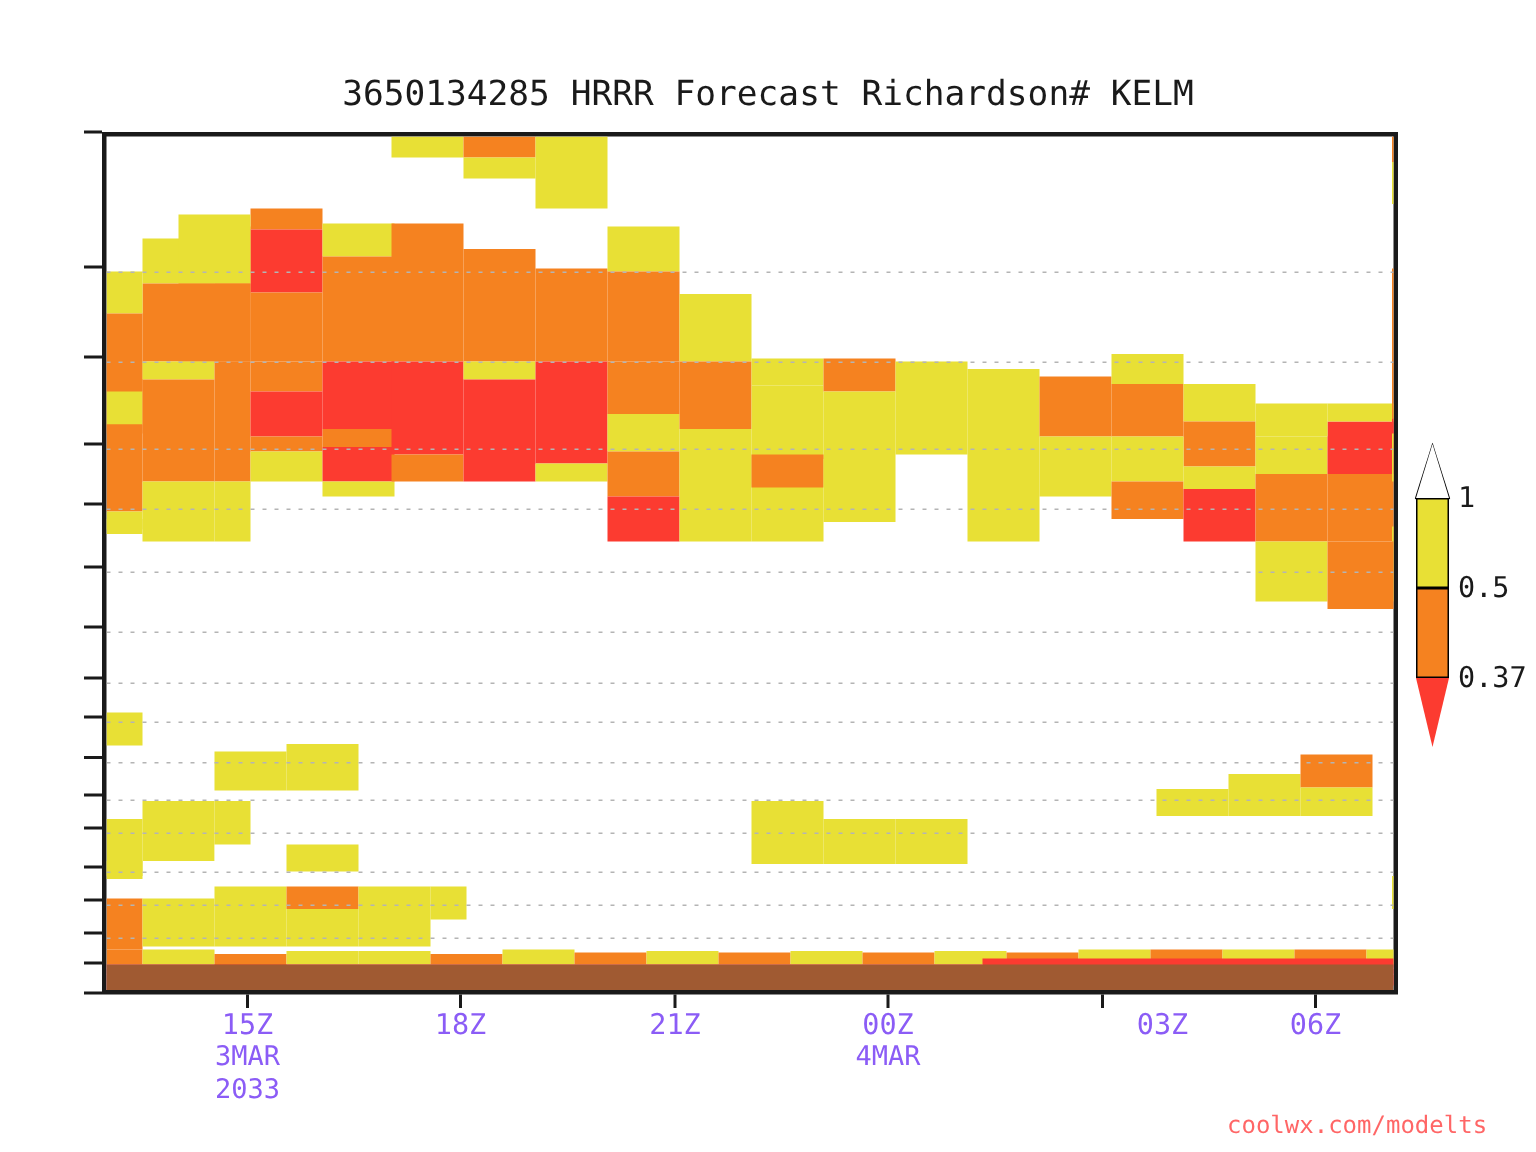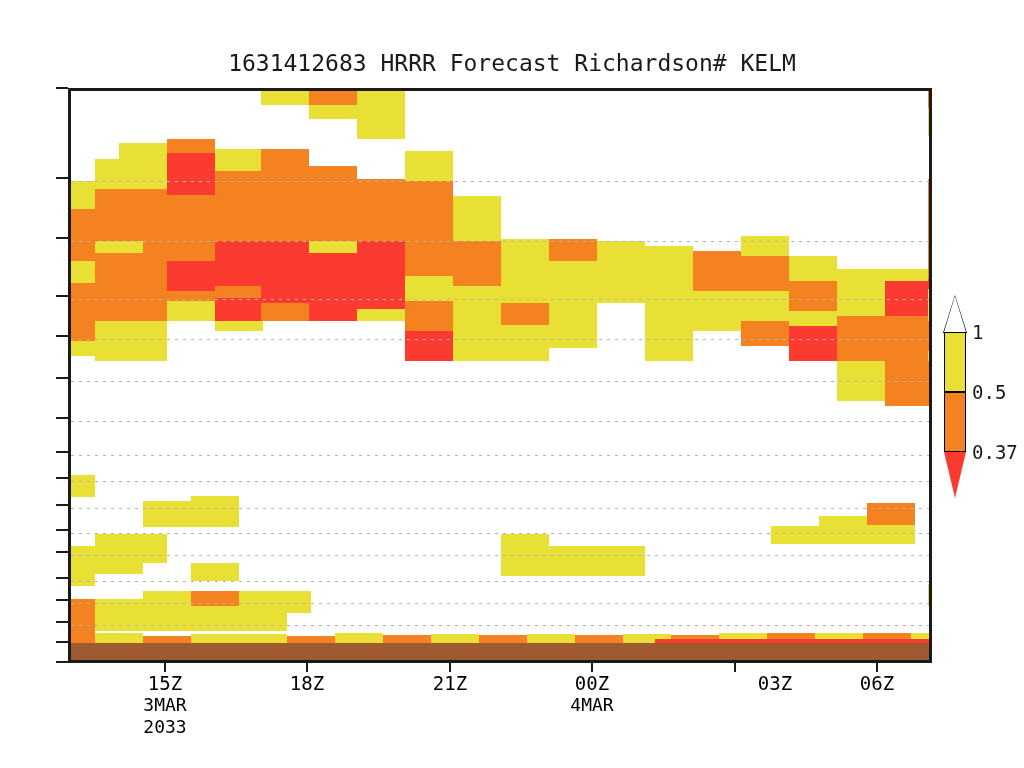--- a/index.html
+++ b/index.html
@@ -28,21 +28,21 @@
     position:absolute;left:0;width:100%;height:1px;
     background-image:linear-gradient(to right,#b4b4b4 0 3px,transparent 3px 8px);
     background-size:8px 1px;background-repeat:repeat-x;
   }
   .terrain{position:absolute;left:0;width:100%;background:#a05a32;}
   .ytickmark{position:absolute;left:56px;width:12px;height:2px;background:#1a1a1a;transform:translateY(-50%);}
 
   .xtick{
     position:absolute;top:672px;transform:translateX(-50%);
     text-align:center;white-space:nowrap;
-    font-size:19px;color:#000000;line-height:22px;
+    font-size:19px;color:#8b5cf6;line-height:22px;
   }
   .xtick .sub{display:block;font-size:18px;}
 
   .xlabel{
     position:absolute;left:0;top:728px;width:780px;text-align:center;
     font-size:25px;color:#1a1a1a;
   }
   .watermark{
     position:absolute;left:818px;top:740px;
     font-size:16px;color:#ff6666;white-space:nowrap;
@@ -66,21 +66,21 @@
     border-left:11px solid transparent;border-right:11px solid transparent;
     border-top:46px solid #fc3b30;
   }
   .cblab{position:absolute;left:28px;font-size:19px;color:#1a1a1a;transform:translateY(-50%);white-space:nowrap;}
 </style>
 </head>
 <body>
 
 <div id="root">
 
-  <div class="title">1631412683 HRRR Forecast Richardson# KELM</div>
+  <div class="title">3650134285 HRRR Forecast Richardson# KELM</div>
 
   <div id="yaxis">
       <div class="ytickmark" style="top: 88px;"></div>
       <div class="ytickmark" style="top: 178px;"></div>
       <div class="ytickmark" style="top: 238px;"></div>
       <div class="ytickmark" style="top: 296px;"></div>
       <div class="ytickmark" style="top: 336px;"></div>
       <div class="ytickmark" style="top: 378px;"></div>
       <div class="ytickmark" style="top: 418px;"></div>
       <div class="ytickmark" style="top: 452px;"></div>
@@ -258,20 +258,21 @@
       <div class="xtick" style="left: 450px;"><span>21Z</span></div>
       <div style="position: absolute; left: 449px; top: 663px; width: 2px; height: 9px; background: rgb(26, 26, 26);"></div>
       <div class="xtick" style="left: 592px;"><span>00Z</span><span class="sub">4MAR</span></div>
       <div style="position: absolute; left: 591px; top: 663px; width: 2px; height: 9px; background: rgb(26, 26, 26);"></div>
       <div class="xtick" style="left: 775px;"><span>03Z</span></div>
       <div style="position: absolute; left: 734px; top: 663px; width: 2px; height: 9px; background: rgb(26, 26, 26);"></div>
       <div class="xtick" style="left: 877px;"><span>06Z</span></div>
       <div style="position: absolute; left: 876px; top: 663px; width: 2px; height: 9px; background: rgb(26, 26, 26);"></div>
     </div>
 
+  <div class="watermark">coolwx.com/modelts</div>
 
   <div class="cbar">
     <div class="cbtopline"></div>
     <div class="cbtop" style="border-bottom-color: rgb(255, 255, 255);"></div>
     <div class="cbseg" id="cbseg-yellow" style="top: 0px; height: 60px; background: rgb(232, 224, 53);"></div>
     <div class="cbseg" id="cbseg-orange" style="top: 60px; height: 60px; background: rgb(245, 130, 32);"></div>
     <div class="cbbot" style="border-top-color: rgb(252, 59, 48);"></div>
     <div class="cblab" id="cblab0" style="top:0px;">1</div>
     <div class="cblab" id="cblab1" style="top:60px;">0.5</div>
     <div class="cblab" id="cblab2" style="top:120px;">0.37</div>

